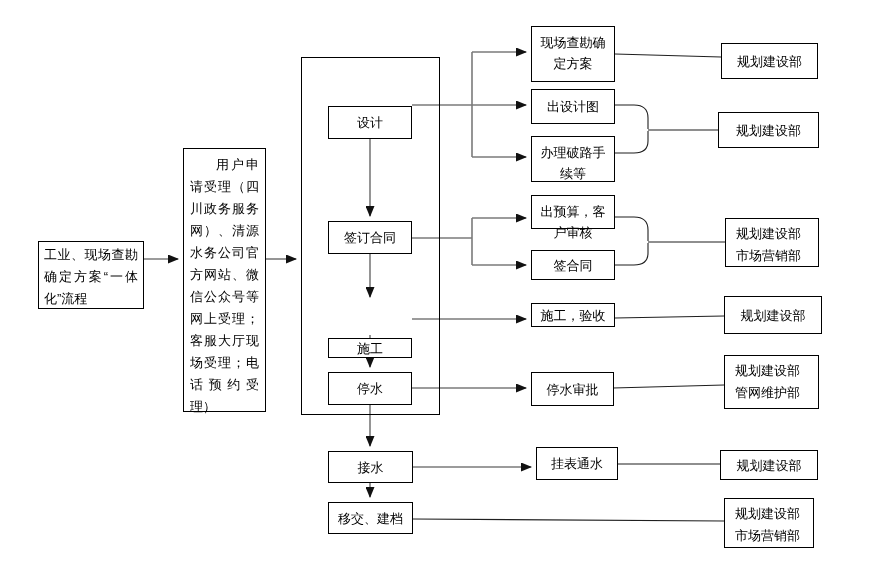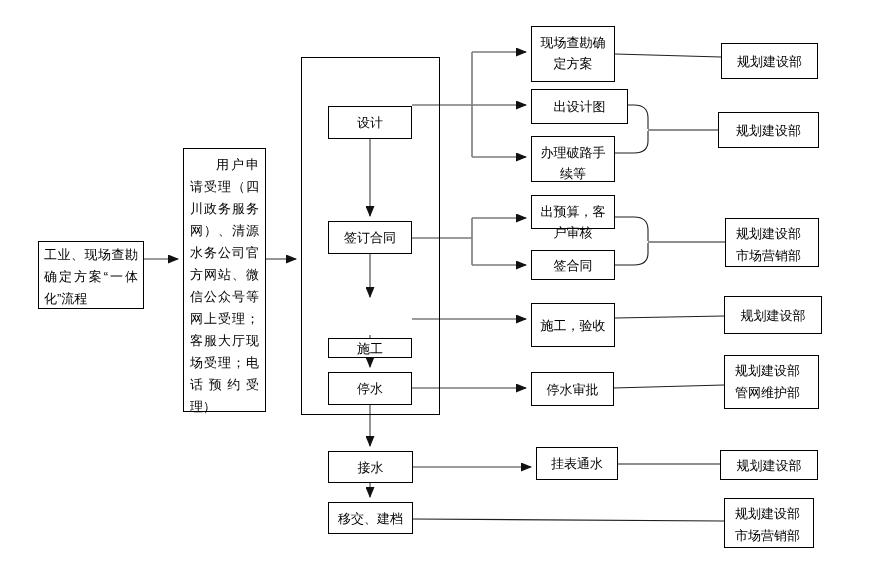--- a/index.html
+++ b/index.html
@@ -53,25 +53,25 @@
   .n-start{left:38px;top:241px;width:106px;height:68px;padding:2px 5px;line-height:22px;text-align:justify;display:block;}
   .n-apply{left:183px;top:148px;width:83px;height:264px;}
   .frame-main{left:301px;top:57px;width:139px;height:358px;}
   .n-design{left:328px;top:106px;width:84px;height:33px;}
   .n-contract{left:328px;top:221px;width:84px;height:33px;}
   .n-construction{left:328px;top:302px;width:84px;height:20px;margin-top:36px;}
   .n-stopwater{left:328px;top:372px;width:84px;height:33px;}
   .n-connectwater{left:328px;top:451px;width:85px;height:32px;}
   .n-handover{left:328px;top:502px;width:85px;height:32px;}
   .n-survey{left:531px;top:26px;width:84px;height:56px;}
-  .n-drawing{left:531px;top:89px;width:97px;height:35px;}
+  .n-drawing{left:531px;top:89px;width:84px;height:35px;}
   .n-road{left:531px;top:136px;width:84px;height:46px;}
   .n-budget{left:531px;top:195px;width:84px;height:34px;}
   .n-sign{left:531px;top:250px;width:84px;height:30px;}
-  .n-acceptance{left:531px;top:303px;width:84px;height:44px;}
+  .n-acceptance{left:531px;top:303px;width:84px;height:24px;}
   .n-approval{left:531px;top:372px;width:83px;height:34px;}
   .n-meter{left:536px;top:447px;width:82px;height:33px;}
   .n-r1{left:721px;top:43px;width:97px;height:36px;}
   .n-r2{left:718px;top:112px;width:101px;height:36px;}
   .n-r3{left:725px;top:218px;width:94px;height:49px;}
   .n-r4{left:724px;top:296px;width:98px;height:38px;}
   .n-r5{left:724px;top:355px;width:95px;height:54px;}
   .n-r6{left:720px;top:450px;width:98px;height:30px;}
   .n-r7{left:724px;top:498px;width:90px;height:50px;}
 </style>

